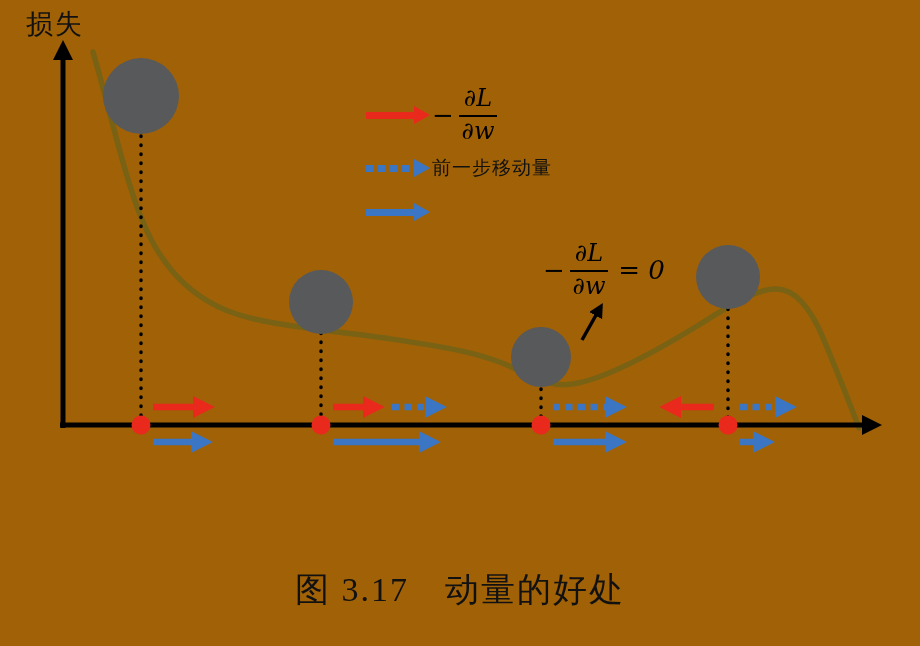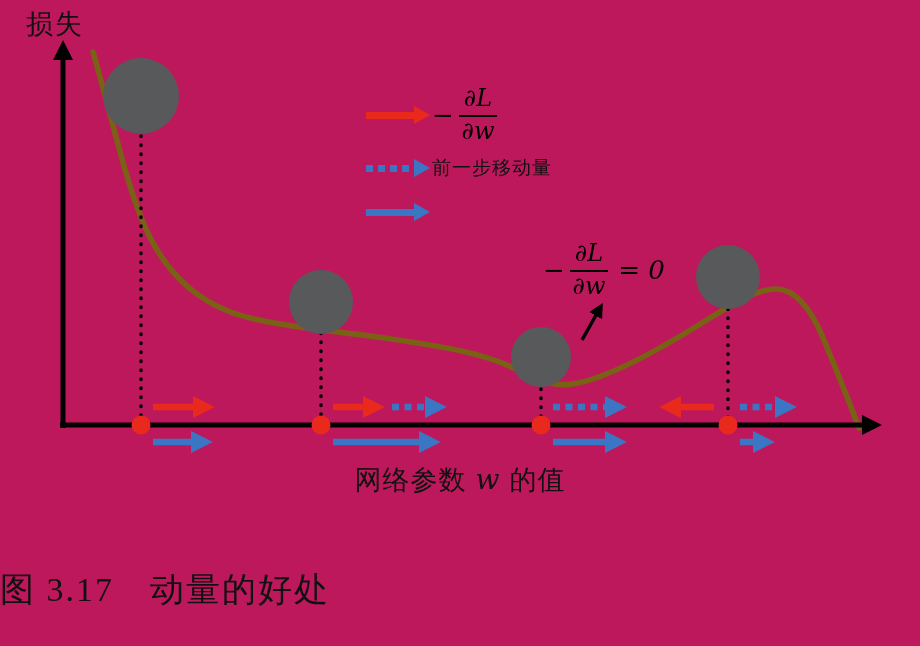--- a/index.html
+++ b/index.html
@@ -4,21 +4,21 @@
 <style>
   :root{
     --red:#e8291c;
     --blue:#3a76c4;
     --curve:#7a6214;
     --ball:#58595b;
     --black:#111111;
   }
   html,body{margin:0;padding:0;background:#ffffff;}
   .stage{
-    position:relative;width:920px;height:646px;background:#be185d;
+    position:relative;width:920px;height:646px;background:#a16207;
     font-family:"Liberation Sans",sans-serif;overflow:hidden;color:#111;
   }
   .diagram{position:absolute;left:0;top:0;}
 
   
   .axis{stroke:#000;stroke-width:5;fill:none;}
   .curve{stroke:var(--curve);stroke-width:5.5;fill:none;stroke-linecap:round;}
   .dotline{stroke:#000;stroke-width:3.5;stroke-dasharray:0.5 8.5;stroke-linecap:round;fill:none;}
   .ball{fill:var(--ball);}
   .rdot{fill:var(--red);}
@@ -56,21 +56,21 @@
   .frac .num{border-bottom:2.5px solid #000;padding:0 5px 2px;}
   .frac .den{padding-top:1px;}
 
   .annotation{position:absolute;left:543px;top:240px;display:flex;align-items:center;
     font-family:"DejaVu Serif",serif;font-style:italic;font-size:26px;color:#000;}
   .annotation .equals{margin-left:10px;white-space:nowrap;}
 
   .xlabel{position:absolute;left:0;top:462px;width:920px;text-align:center;font-size:27px;letter-spacing:1px;}
   .xlabel .mathvar{font-family:"DejaVu Serif",serif;font-style:italic;margin:0 9px;font-size:28px;}
 
-  .caption{position:absolute;left:0;top:567px;width:920px;
+  .caption{position:absolute;left:0;top:567px;width:920px;text-align:center;
     font-size:34px;font-family:"Liberation Serif",serif;letter-spacing:2px;}
 </style>
 </head>
 <body>
 
 <div class="stage">
 
   <svg class="diagram" width="920" height="646" viewBox="0 0 920 646" aria-hidden="true">
     <defs>
       <marker id="mh-red" viewBox="0 0 10 10" refX="6" refY="5" markerWidth="3.4" markerHeight="3.4" orient="auto">
@@ -157,19 +157,16 @@
 
   <div class="annotation">
     <span class="minus">−</span>
     <span class="frac">
       <span class="num">∂L</span>
       <span class="den">∂w</span>
     </span>
     <span class="equals">= 0</span>
   </div>
 
-  <div class="xlabel">
-    <span>网络参数</span><span class="mathvar">w</span><span>的值</span>
-  </div>
 
   <div class="caption">图 3.17　动量的好处</div>
 
 </div>
 
 </body></html>

